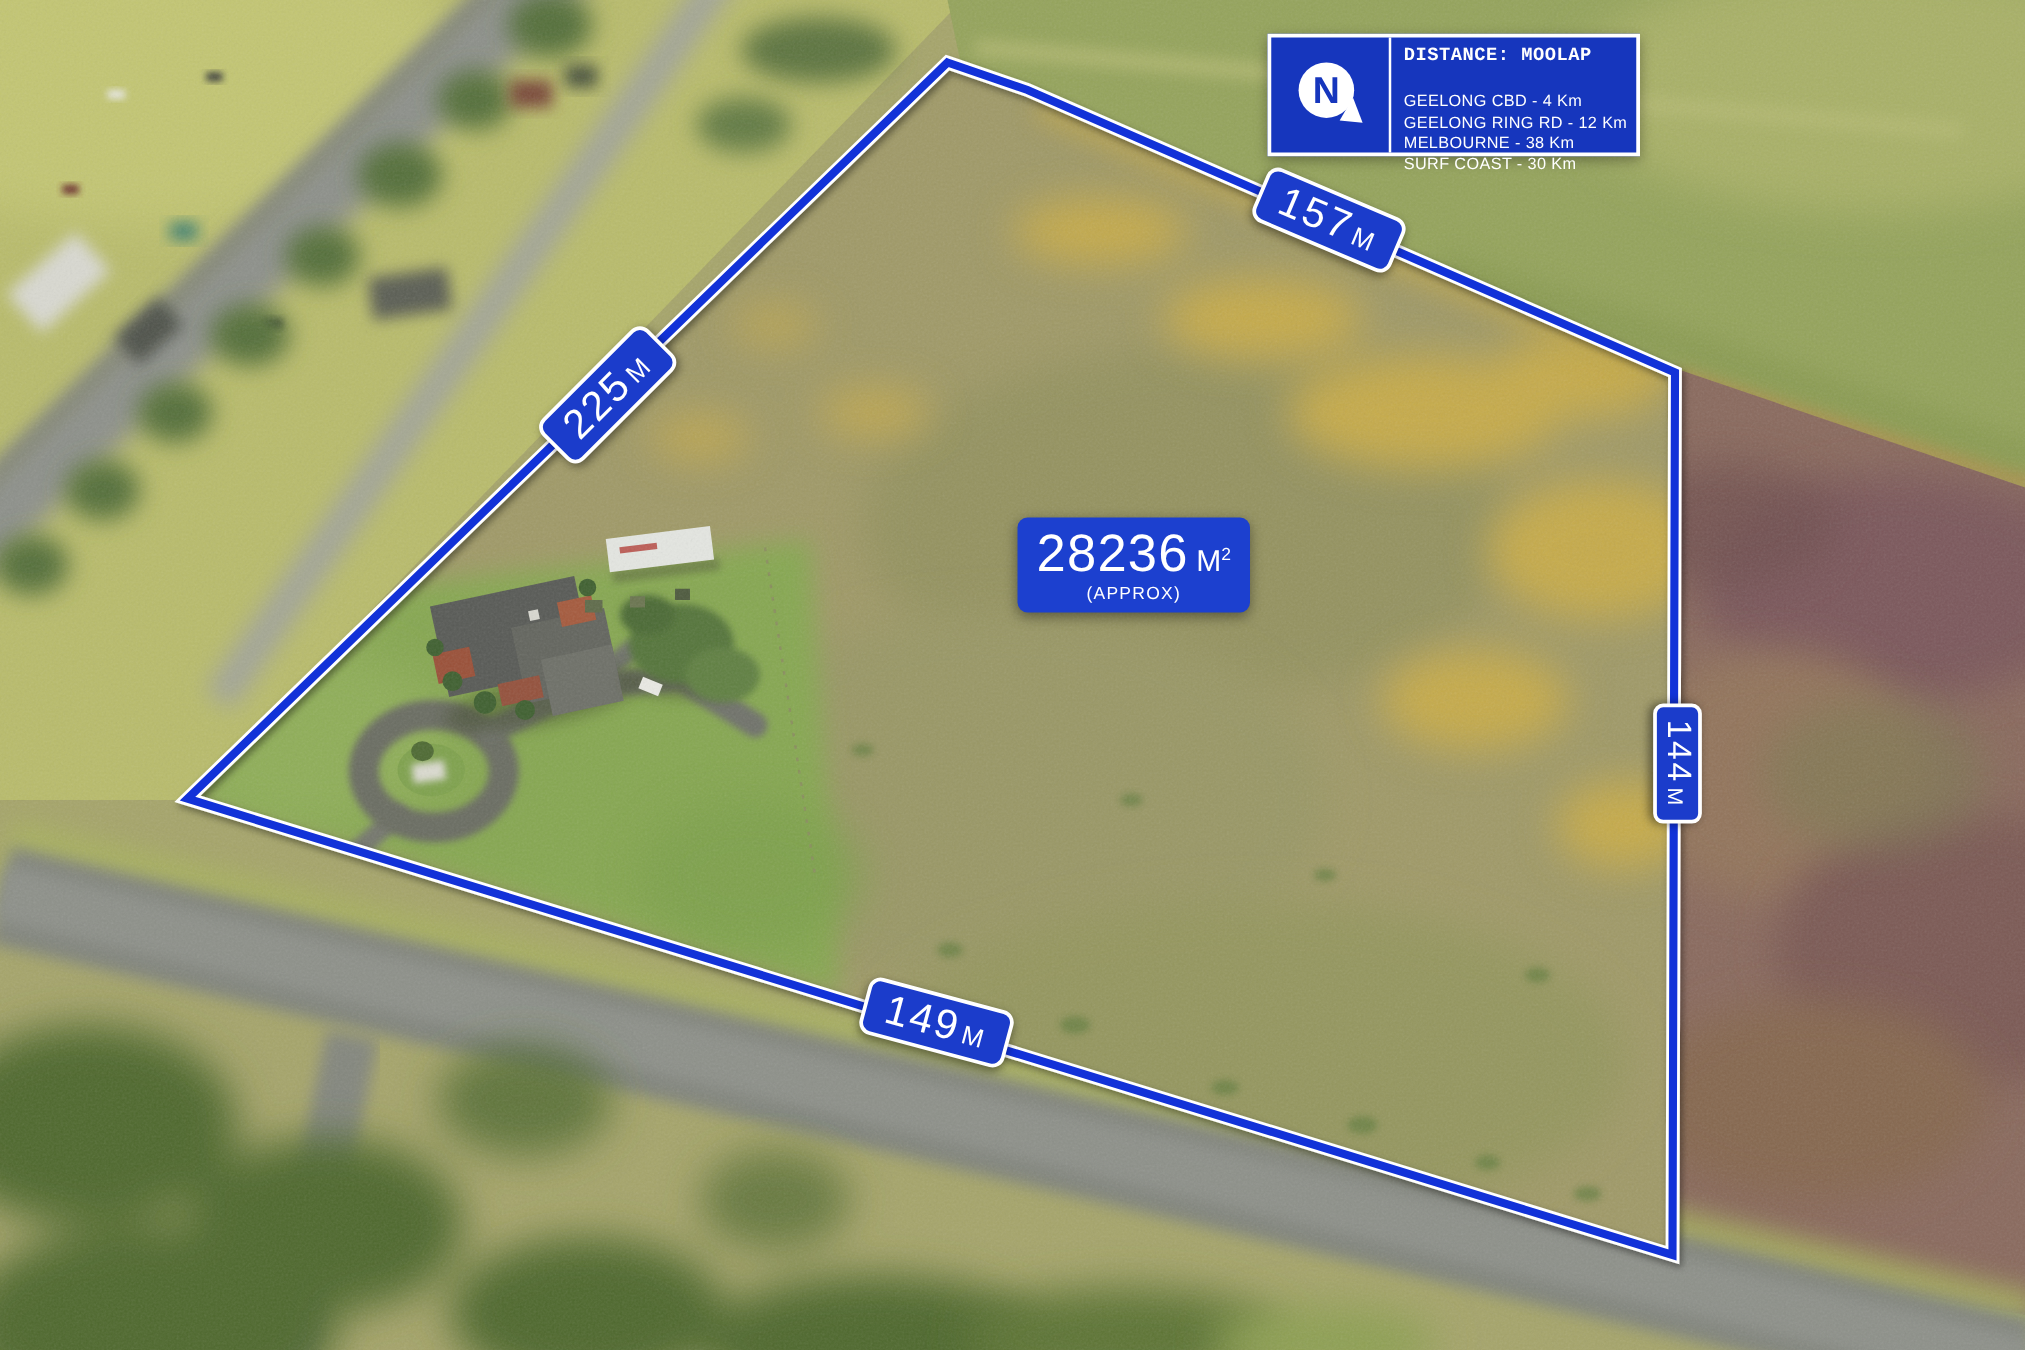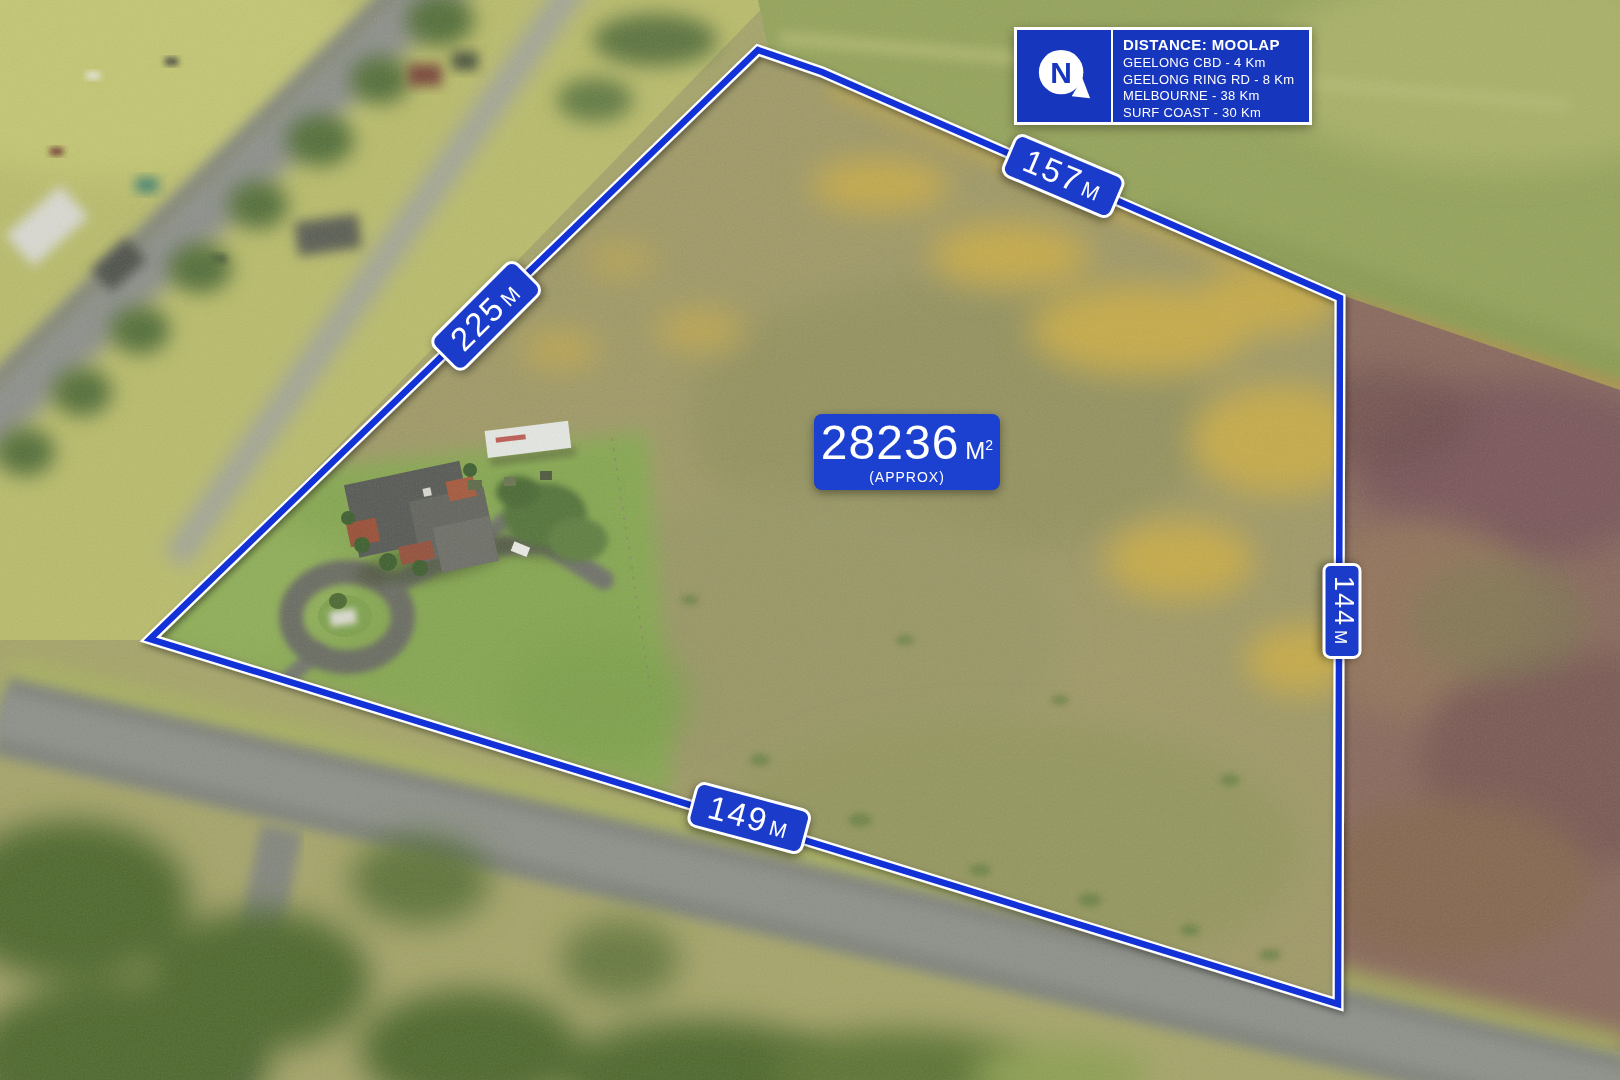--- a/index.html
+++ b/index.html
@@ -20,33 +20,33 @@
   .dim-label.small .num{font-size:27px;}
   .dim-label.small .unit{font-size:17px;}
 
   
   .area-label{position:absolute;left:907px;top:452px;width:186px;height:76px;
     transform:translate(-50%,-50%);
     background:#1c40cf;border-radius:8px;color:#fff;
     display:flex;flex-direction:column;align-items:center;justify-content:center;
     box-shadow:0 3px 10px rgba(0,0,0,.4);}
   .area-label .row{display:flex;align-items:baseline;gap:6px;line-height:1;}
-  .area-label .big{font-size:48px;letter-spacing:1px;}
+  .area-label .big{font-size:42px;letter-spacing:1px;}
   .area-label .unit{font-size:24px;}
   .area-label sup{font-size:14px;vertical-align:super;}
   .area-label .approx{font-size:14px;letter-spacing:1px;margin-top:2px;}
 
   
   .info-box{position:absolute;left:1014px;top:27px;width:298px;height:98px;
     background:#1636bd;border:3px solid #fff;box-sizing:border-box;
     display:flex;color:#fff;box-shadow:0 3px 10px rgba(0,0,0,.35);}
   .info-box .logo-cell{width:94px;flex:0 0 94px;display:flex;align-items:center;
     justify-content:center;border-right:2px solid #fff;}
   .info-box .text-cell{flex:1;padding:6px 0 0 10px;}
-  .info-box .title{font-size:15px;font-weight:bold;letter-spacing:.4px;margin-bottom:2px;}
+  .info-box .title{font-size:15px;font-weight:bold;letter-spacing:.4px;margin-bottom:20px;font-family:Liberation Mono, monospace;}
   .info-box .line{font-size:13px;line-height:16.5px;letter-spacing:.3px;}
 </style>
 </head>
 <body>
 
 <div class="stage">
 
   <svg class="scene" width="1620" height="1080" viewBox="0 0 1620 1080">
     <defs>
       <filter id="b3" x="-40%" y="-40%" width="180%" height="180%">
@@ -288,19 +288,19 @@
     <div class="logo-cell">
       <svg width="58" height="58" viewBox="0 0 60 60">
         <circle cx="27" cy="26" r="23" fill="#ffffff"></circle>
         <polygon points="38,51 57,53 49,32" fill="#ffffff"></polygon>
         <text x="27" y="37" text-anchor="middle" font-family="Liberation Sans, sans-serif" font-size="31" font-weight="bold" fill="#1636bd">N</text>
       </svg>
     </div>
     <div class="text-cell">
       <div class="title">DISTANCE: MOOLAP</div>
       <div class="line">GEELONG CBD - 4 Km</div>
-      <div class="line">GEELONG RING RD - 8 Km</div>
+      <div class="line">GEELONG RING RD - 12 Km</div>
       <div class="line">MELBOURNE - 38 Km</div>
       <div class="line">SURF COAST - 30 Km</div>
     </div>
   </div>
 
 </div>
 
 </body></html>

